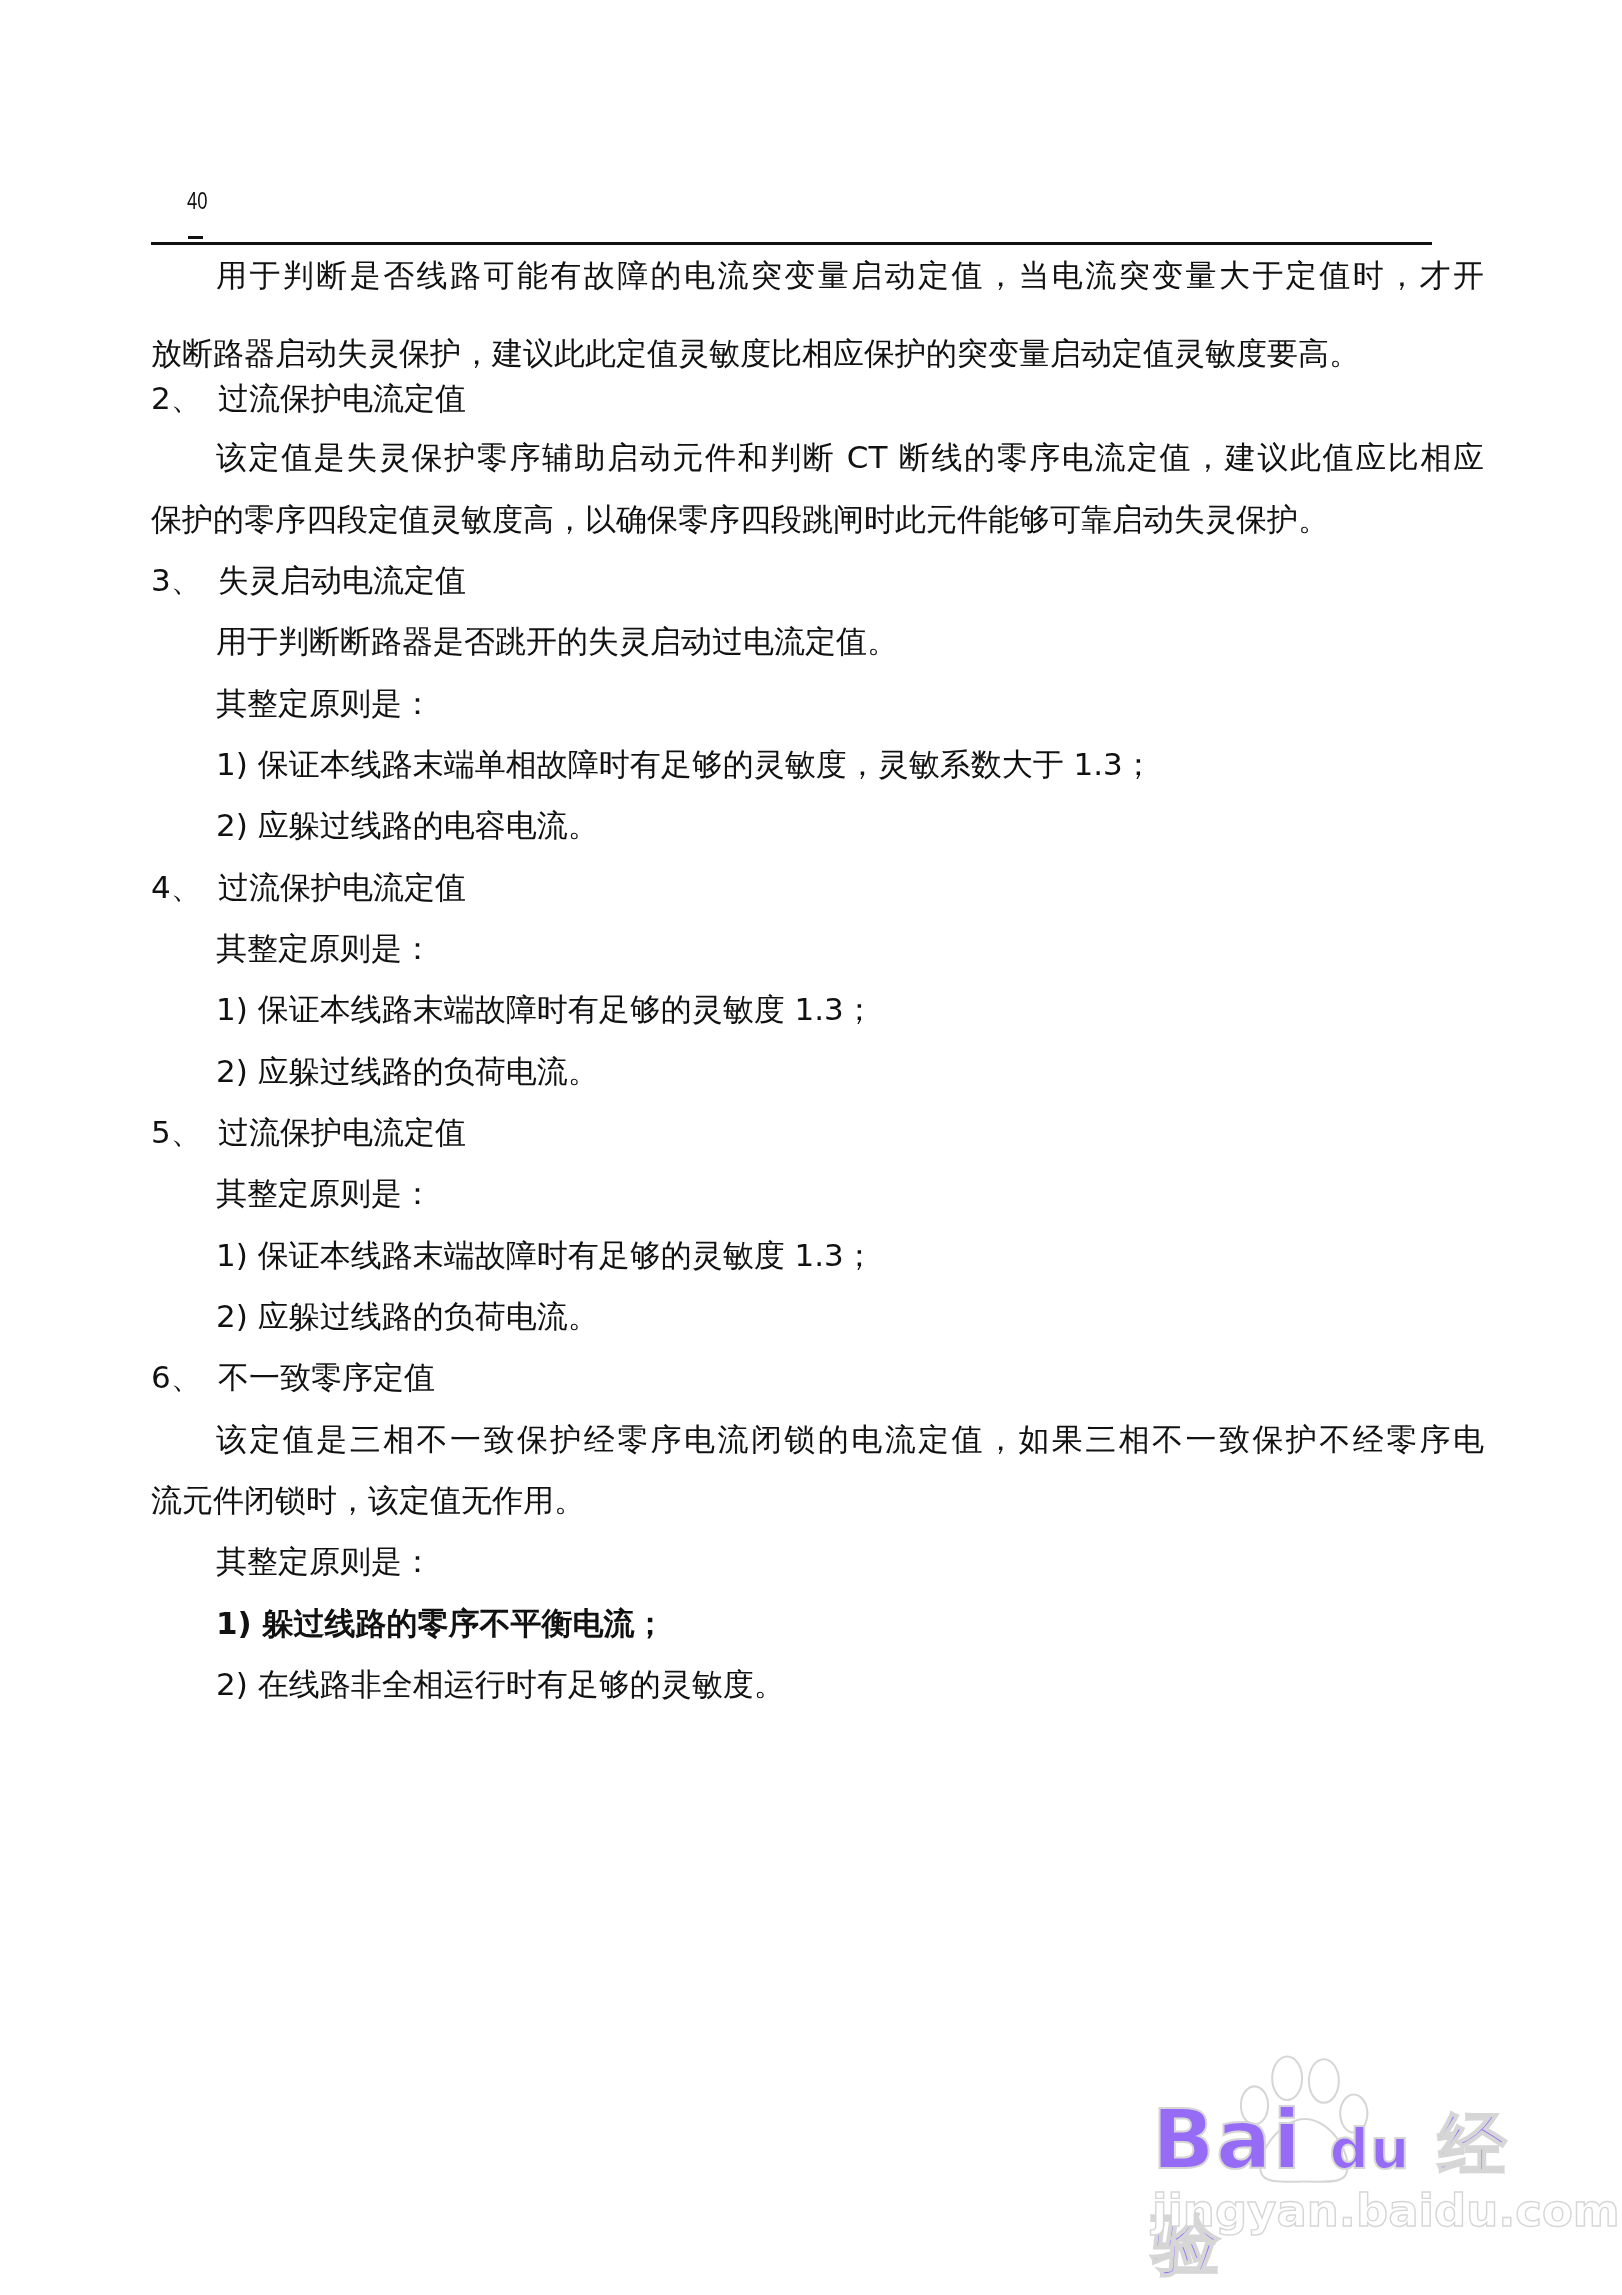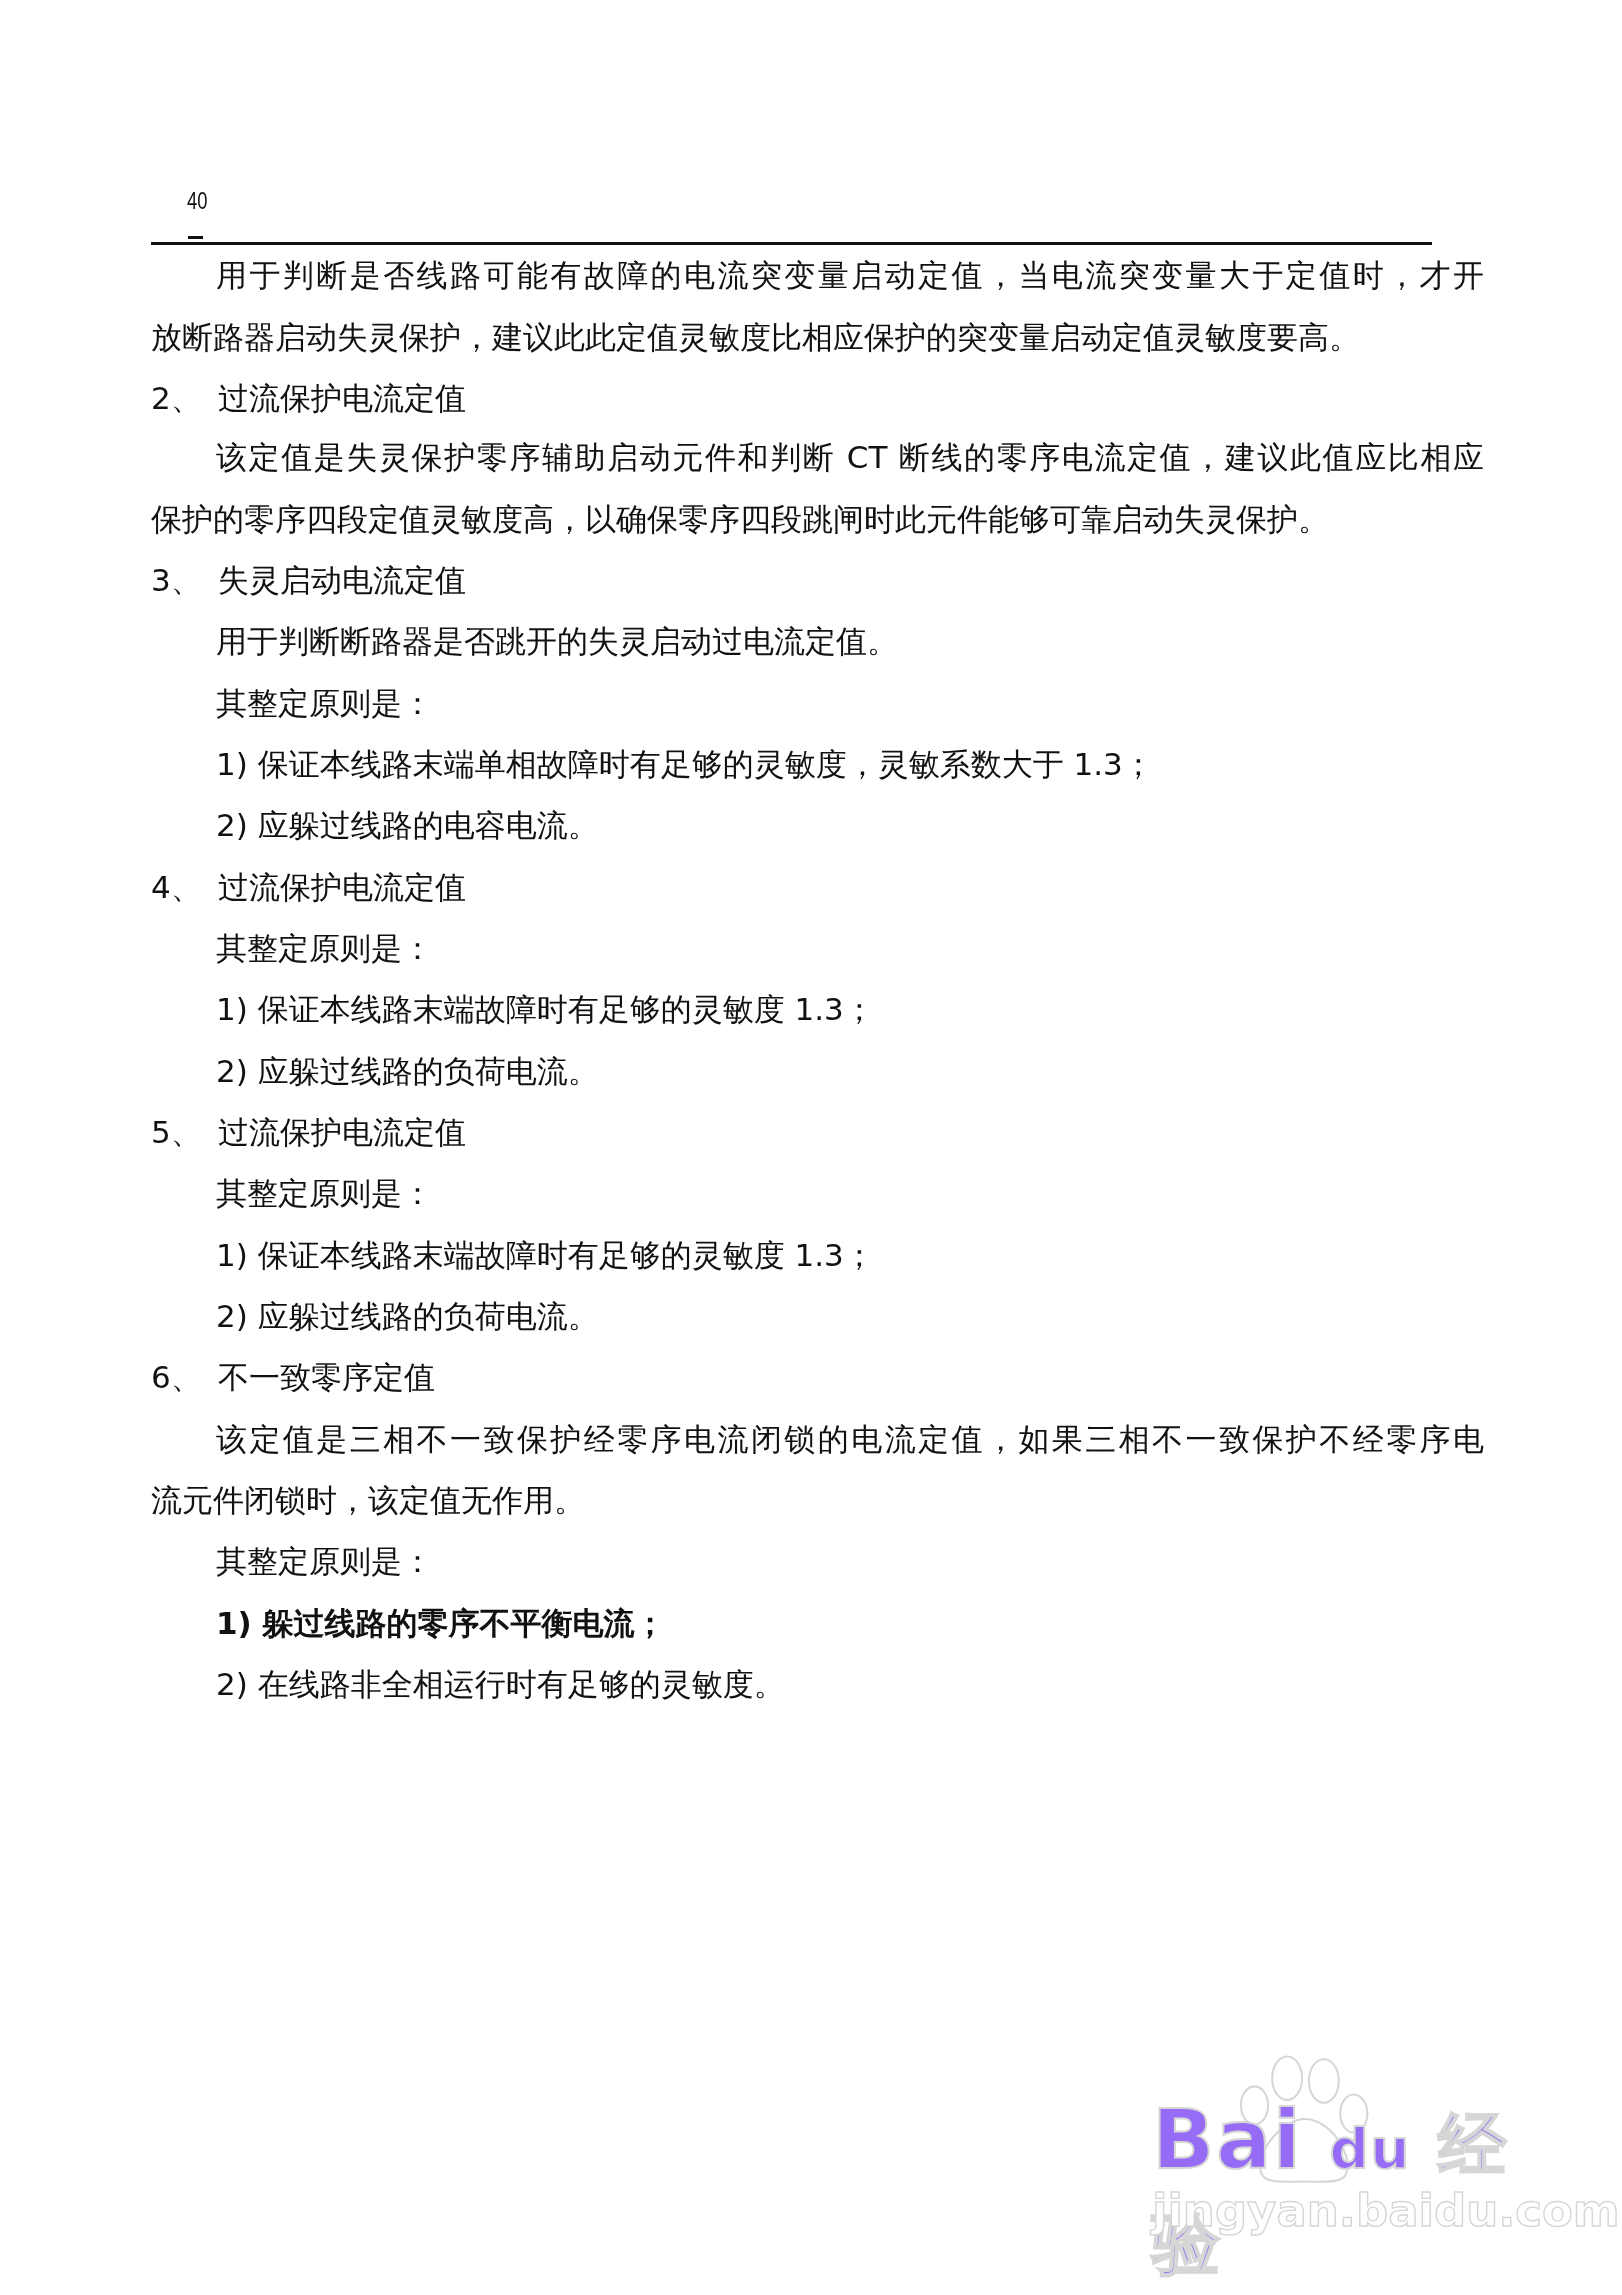--- a/index.html
+++ b/index.html
@@ -53,21 +53,21 @@
 
 <div class="header">
   <span class="page-number">40</span>
   <div class="page-dash"></div>
 </div>
 <div class="header-rule"></div>
 
 <div class="content">
 
   <div class="line indent" style="top:10.2px; width:1268px; text-align:justify; text-align-last:justify;">用于判断是否线路可能有故障的电流突变量启动定值，当电流突变量大于定值时，才开</div>
-  <div class="line" style="top:72px;">放断路器启动失灵保护，建议此此定值灵敏度比相应保护的突变量启动定值灵敏度要高。</div>
+  <div class="line" style="top:88px;">放断路器启动失灵保护，建议此此定值灵敏度比相应保护的突变量启动定值灵敏度要高。</div>
 
   <div class="line" style="top:133px;">
     <span class="heading-num">2、</span><span>过流保护电流定值</span>
   </div>
   <div class="line indent" style="top:192px; width:1268px; text-align:justify; text-align-last:justify;">该定值是失灵保护零序辅助启动元件和判断 CT 断线的零序电流定值，建议此值应比相应</div>
   <div class="line" style="top:254px;">保护的零序四段定值灵敏度高，以确保零序四段跳闸时此元件能够可靠启动失灵保护。</div>
 
   <div class="line" style="top:315px;">
     <span class="heading-num">3、</span><span>失灵启动电流定值</span>
   </div>

